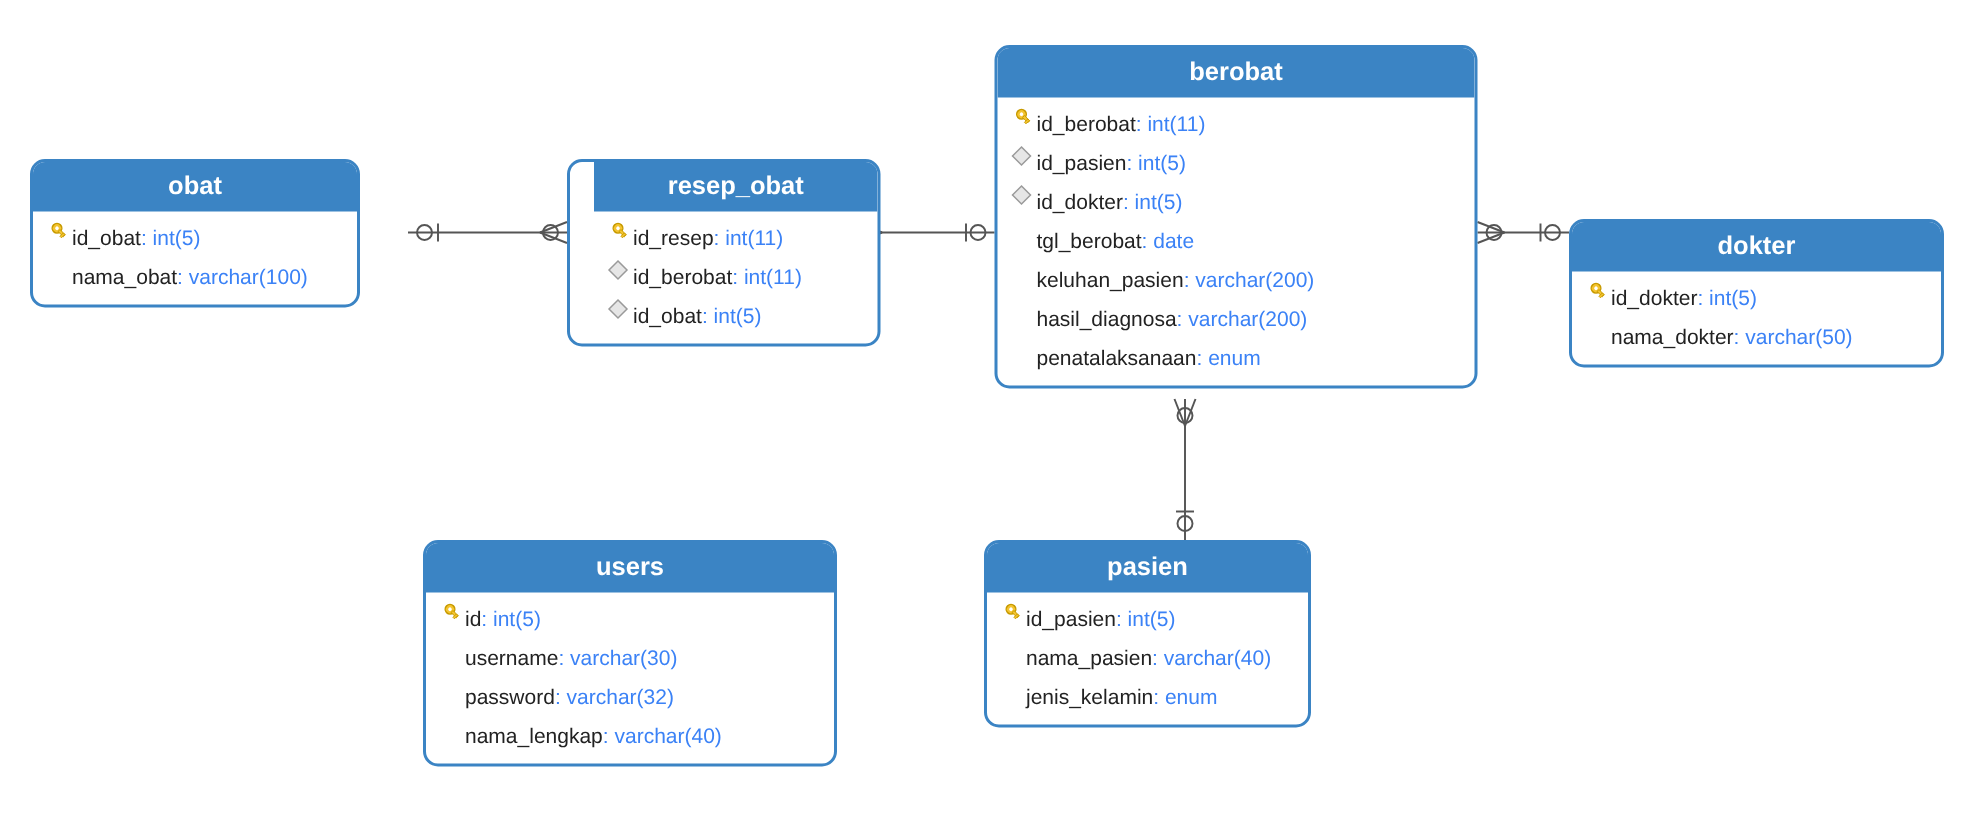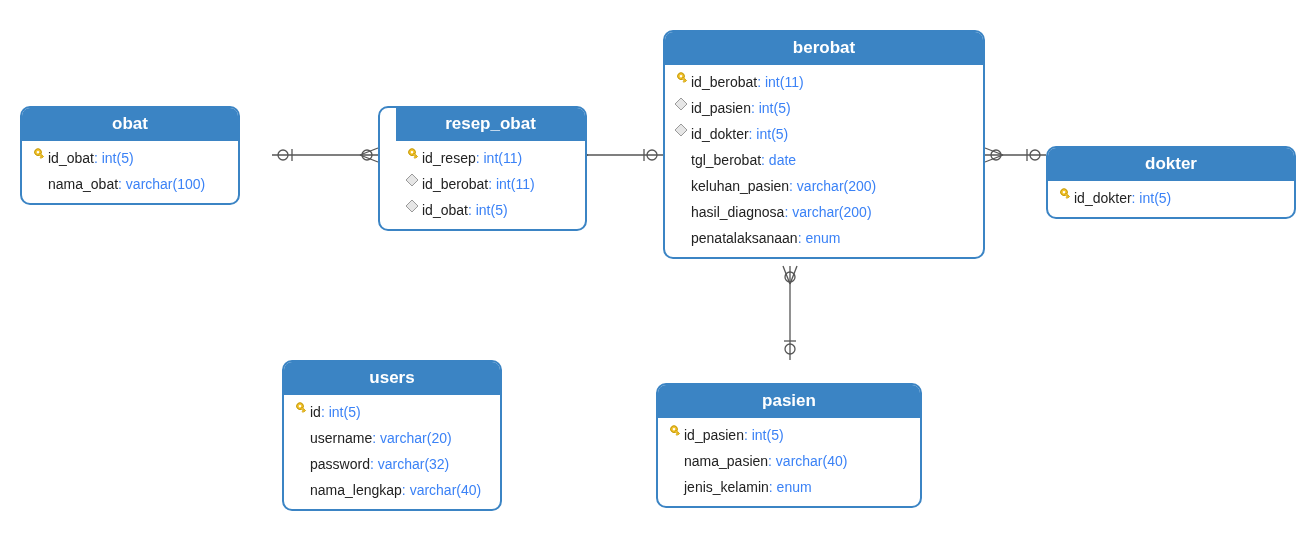--- a/index.html
+++ b/index.html
@@ -241,59 +241,64 @@
               <circle cx="6" cy="6" r="3.2" fill="#f4c430" stroke="#c79a00" stroke-width="1"></circle>
               <circle cx="6" cy="6" r="1.2" fill="#fff"></circle>
               <rect x="8" y="5.2" width="5" height="1.8" fill="#f4c430" stroke="#c79a00" stroke-width="0.6"></rect>
               <rect x="11.2" y="5.2" width="1.4" height="3.2" fill="#f4c430" stroke="#c79a00" stroke-width="0.6"></rect>
             </g>
           </svg>
         </span>
         <span class="colname">id_dokter</span>
         <span class="coltype">: int(5)</span>
       </div>
-    </div>
-</div>
-
-<div class="entity" style="left:282px; top:360px; width:220px;">
+      <div class="row">
+        <span class="icon"></span>
+        <span class="colname">nama_dokter</span>
+        <span class="coltype">: varchar(50)</span>
+      </div>
+    </div>
+</div>
+
+<div class="entity" style="left:282px; top:360px; width:276px;">
   <div class="entity-header">users</div>
   <div class="entity-body">
       <div class="row">
         <span class="icon">
           <svg width="16" height="16" viewBox="0 0 16 16">
             <g transform="rotate(45 8 8)">
               <circle cx="6" cy="6" r="3.2" fill="#f4c430" stroke="#c79a00" stroke-width="1"></circle>
               <circle cx="6" cy="6" r="1.2" fill="#fff"></circle>
               <rect x="8" y="5.2" width="5" height="1.8" fill="#f4c430" stroke="#c79a00" stroke-width="0.6"></rect>
               <rect x="11.2" y="5.2" width="1.4" height="3.2" fill="#f4c430" stroke="#c79a00" stroke-width="0.6"></rect>
             </g>
           </svg>
         </span>
         <span class="colname">id</span>
         <span class="coltype">: int(5)</span>
       </div>
       <div class="row">
         <span class="icon"></span>
         <span class="colname">username</span>
-        <span class="coltype">: varchar(20)</span>
+        <span class="coltype">: varchar(30)</span>
       </div>
       <div class="row">
         <span class="icon"></span>
         <span class="colname">password</span>
         <span class="coltype">: varchar(32)</span>
       </div>
       <div class="row">
         <span class="icon"></span>
         <span class="colname">nama_lengkap</span>
         <span class="coltype">: varchar(40)</span>
       </div>
     </div>
 </div>
 
-<div class="entity" style="left:656px; top:360px; width:266px;margin-top:23px;">
+<div class="entity" style="left:656px; top:360px; width:218px;">
   <div class="entity-header">pasien</div>
   <div class="entity-body">
       <div class="row">
         <span class="icon">
           <svg width="16" height="16" viewBox="0 0 16 16">
             <g transform="rotate(45 8 8)">
               <circle cx="6" cy="6" r="3.2" fill="#f4c430" stroke="#c79a00" stroke-width="1"></circle>
               <circle cx="6" cy="6" r="1.2" fill="#fff"></circle>
               <rect x="8" y="5.2" width="5" height="1.8" fill="#f4c430" stroke="#c79a00" stroke-width="0.6"></rect>
               <rect x="11.2" y="5.2" width="1.4" height="3.2" fill="#f4c430" stroke="#c79a00" stroke-width="0.6"></rect>

